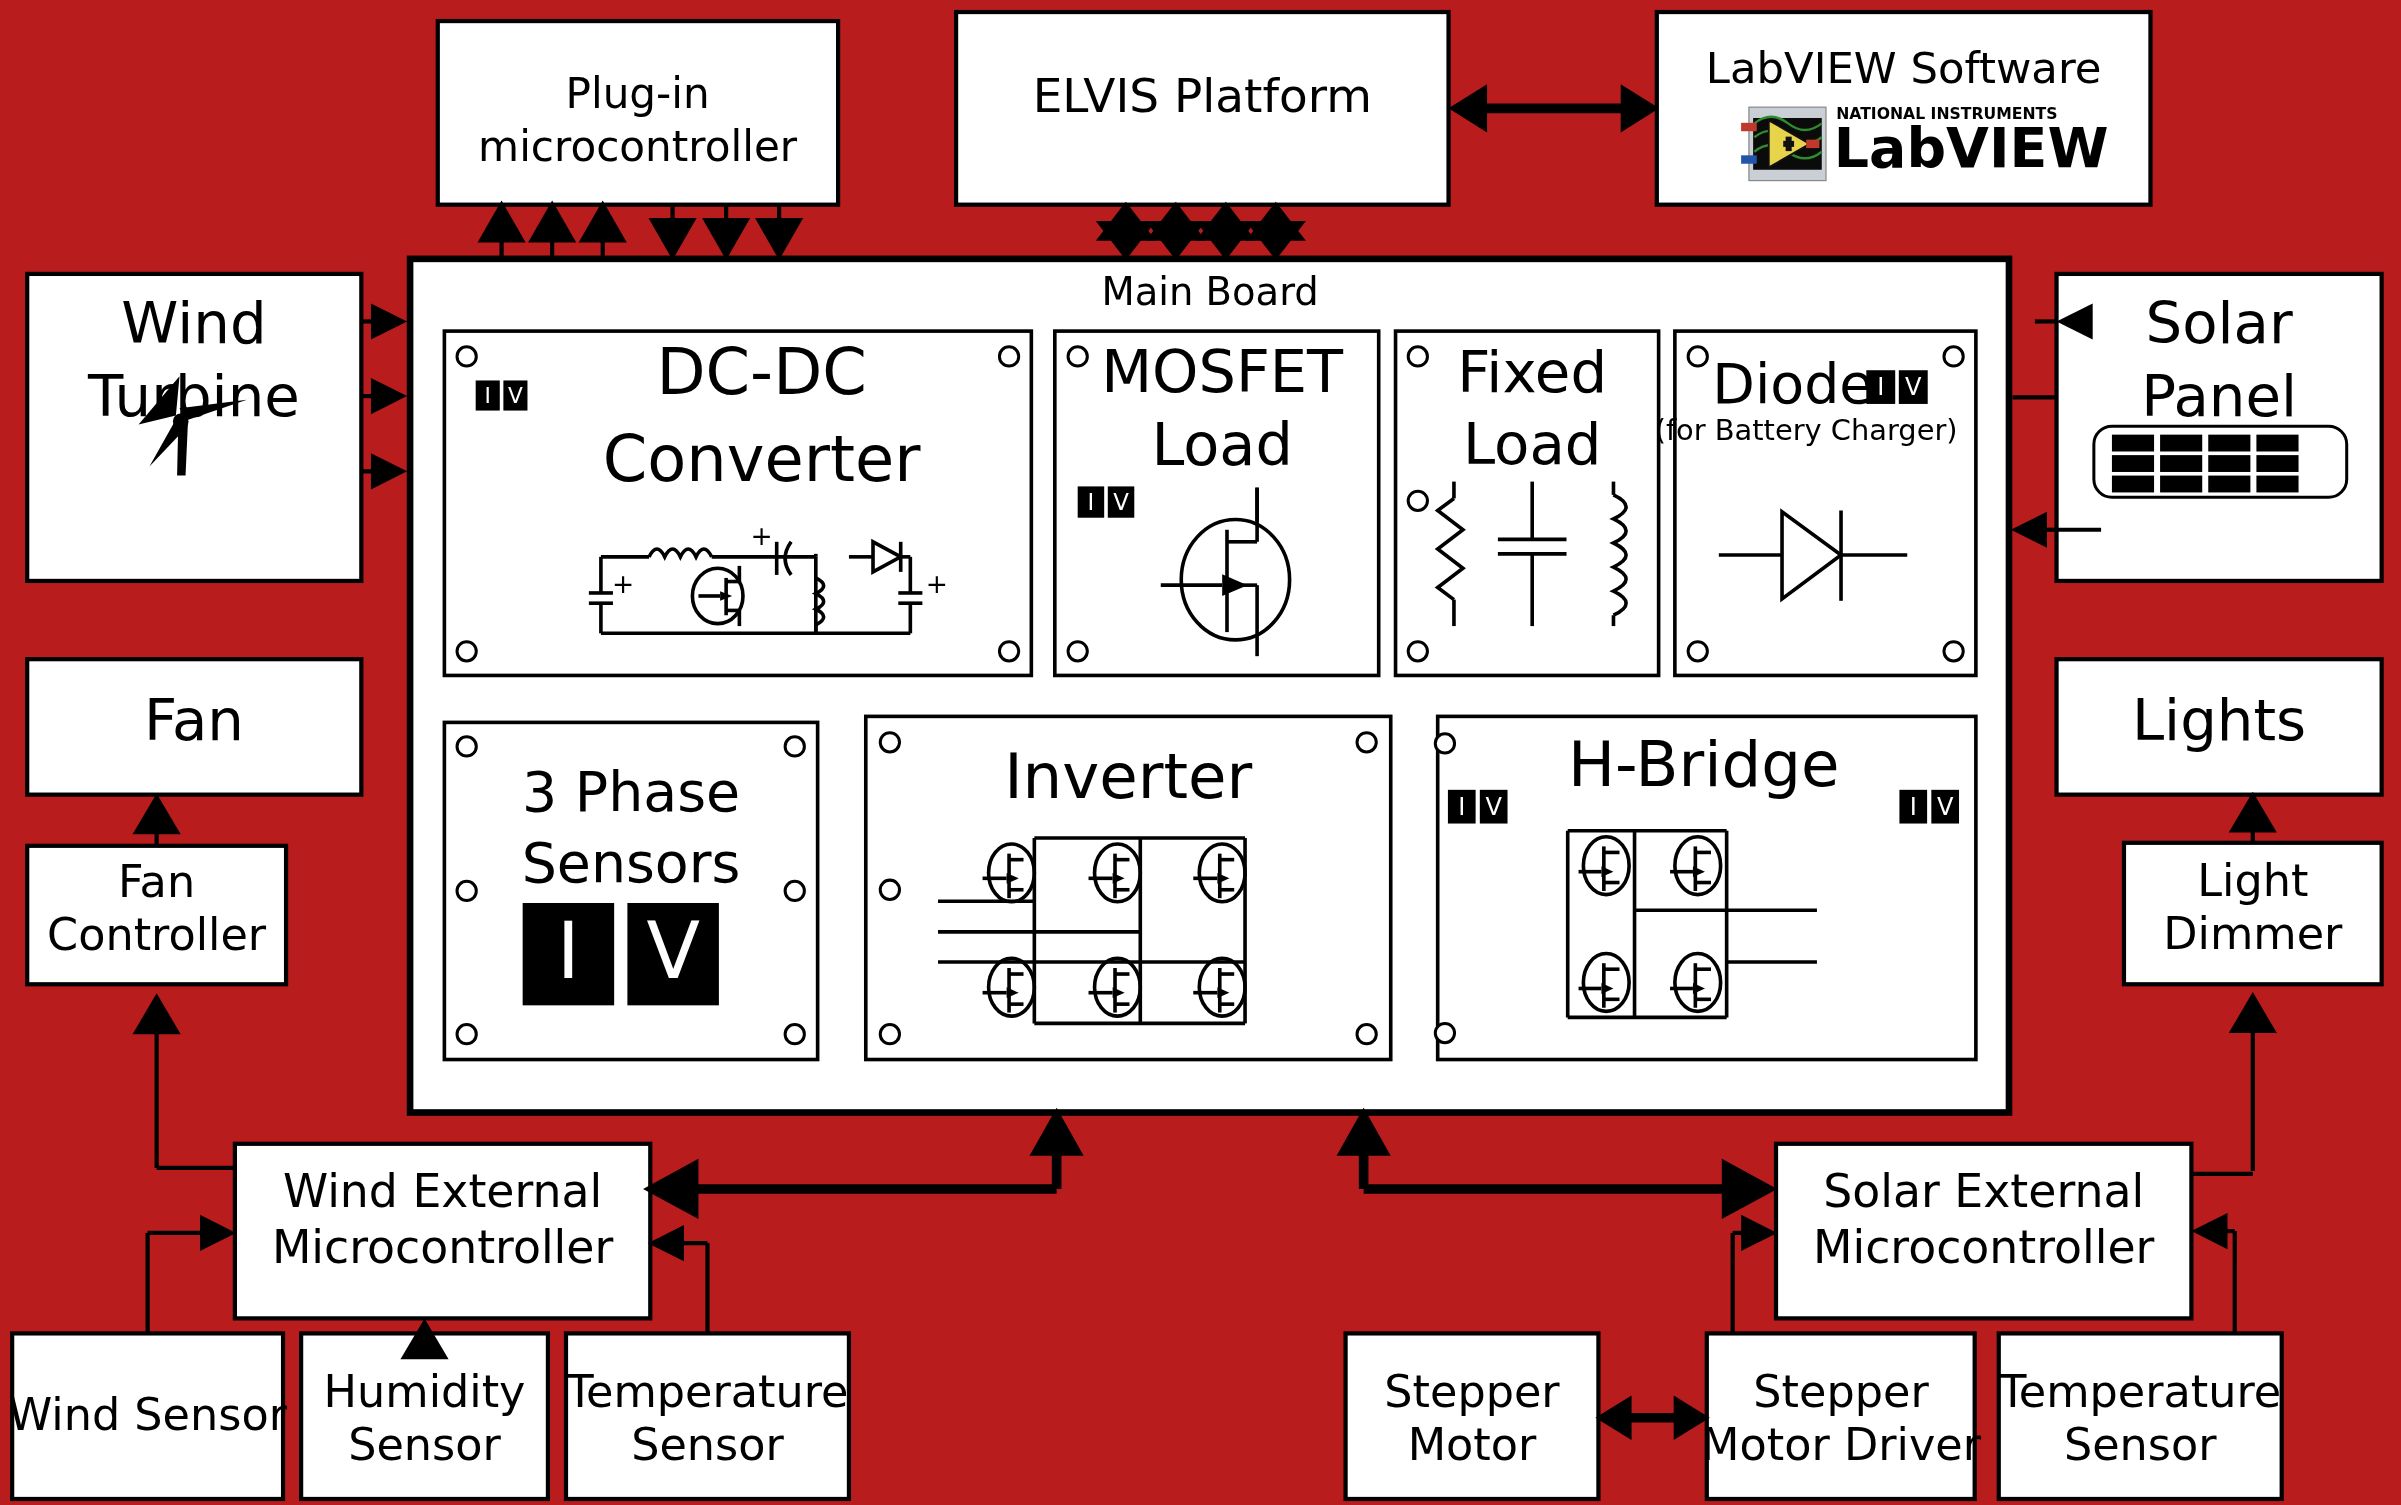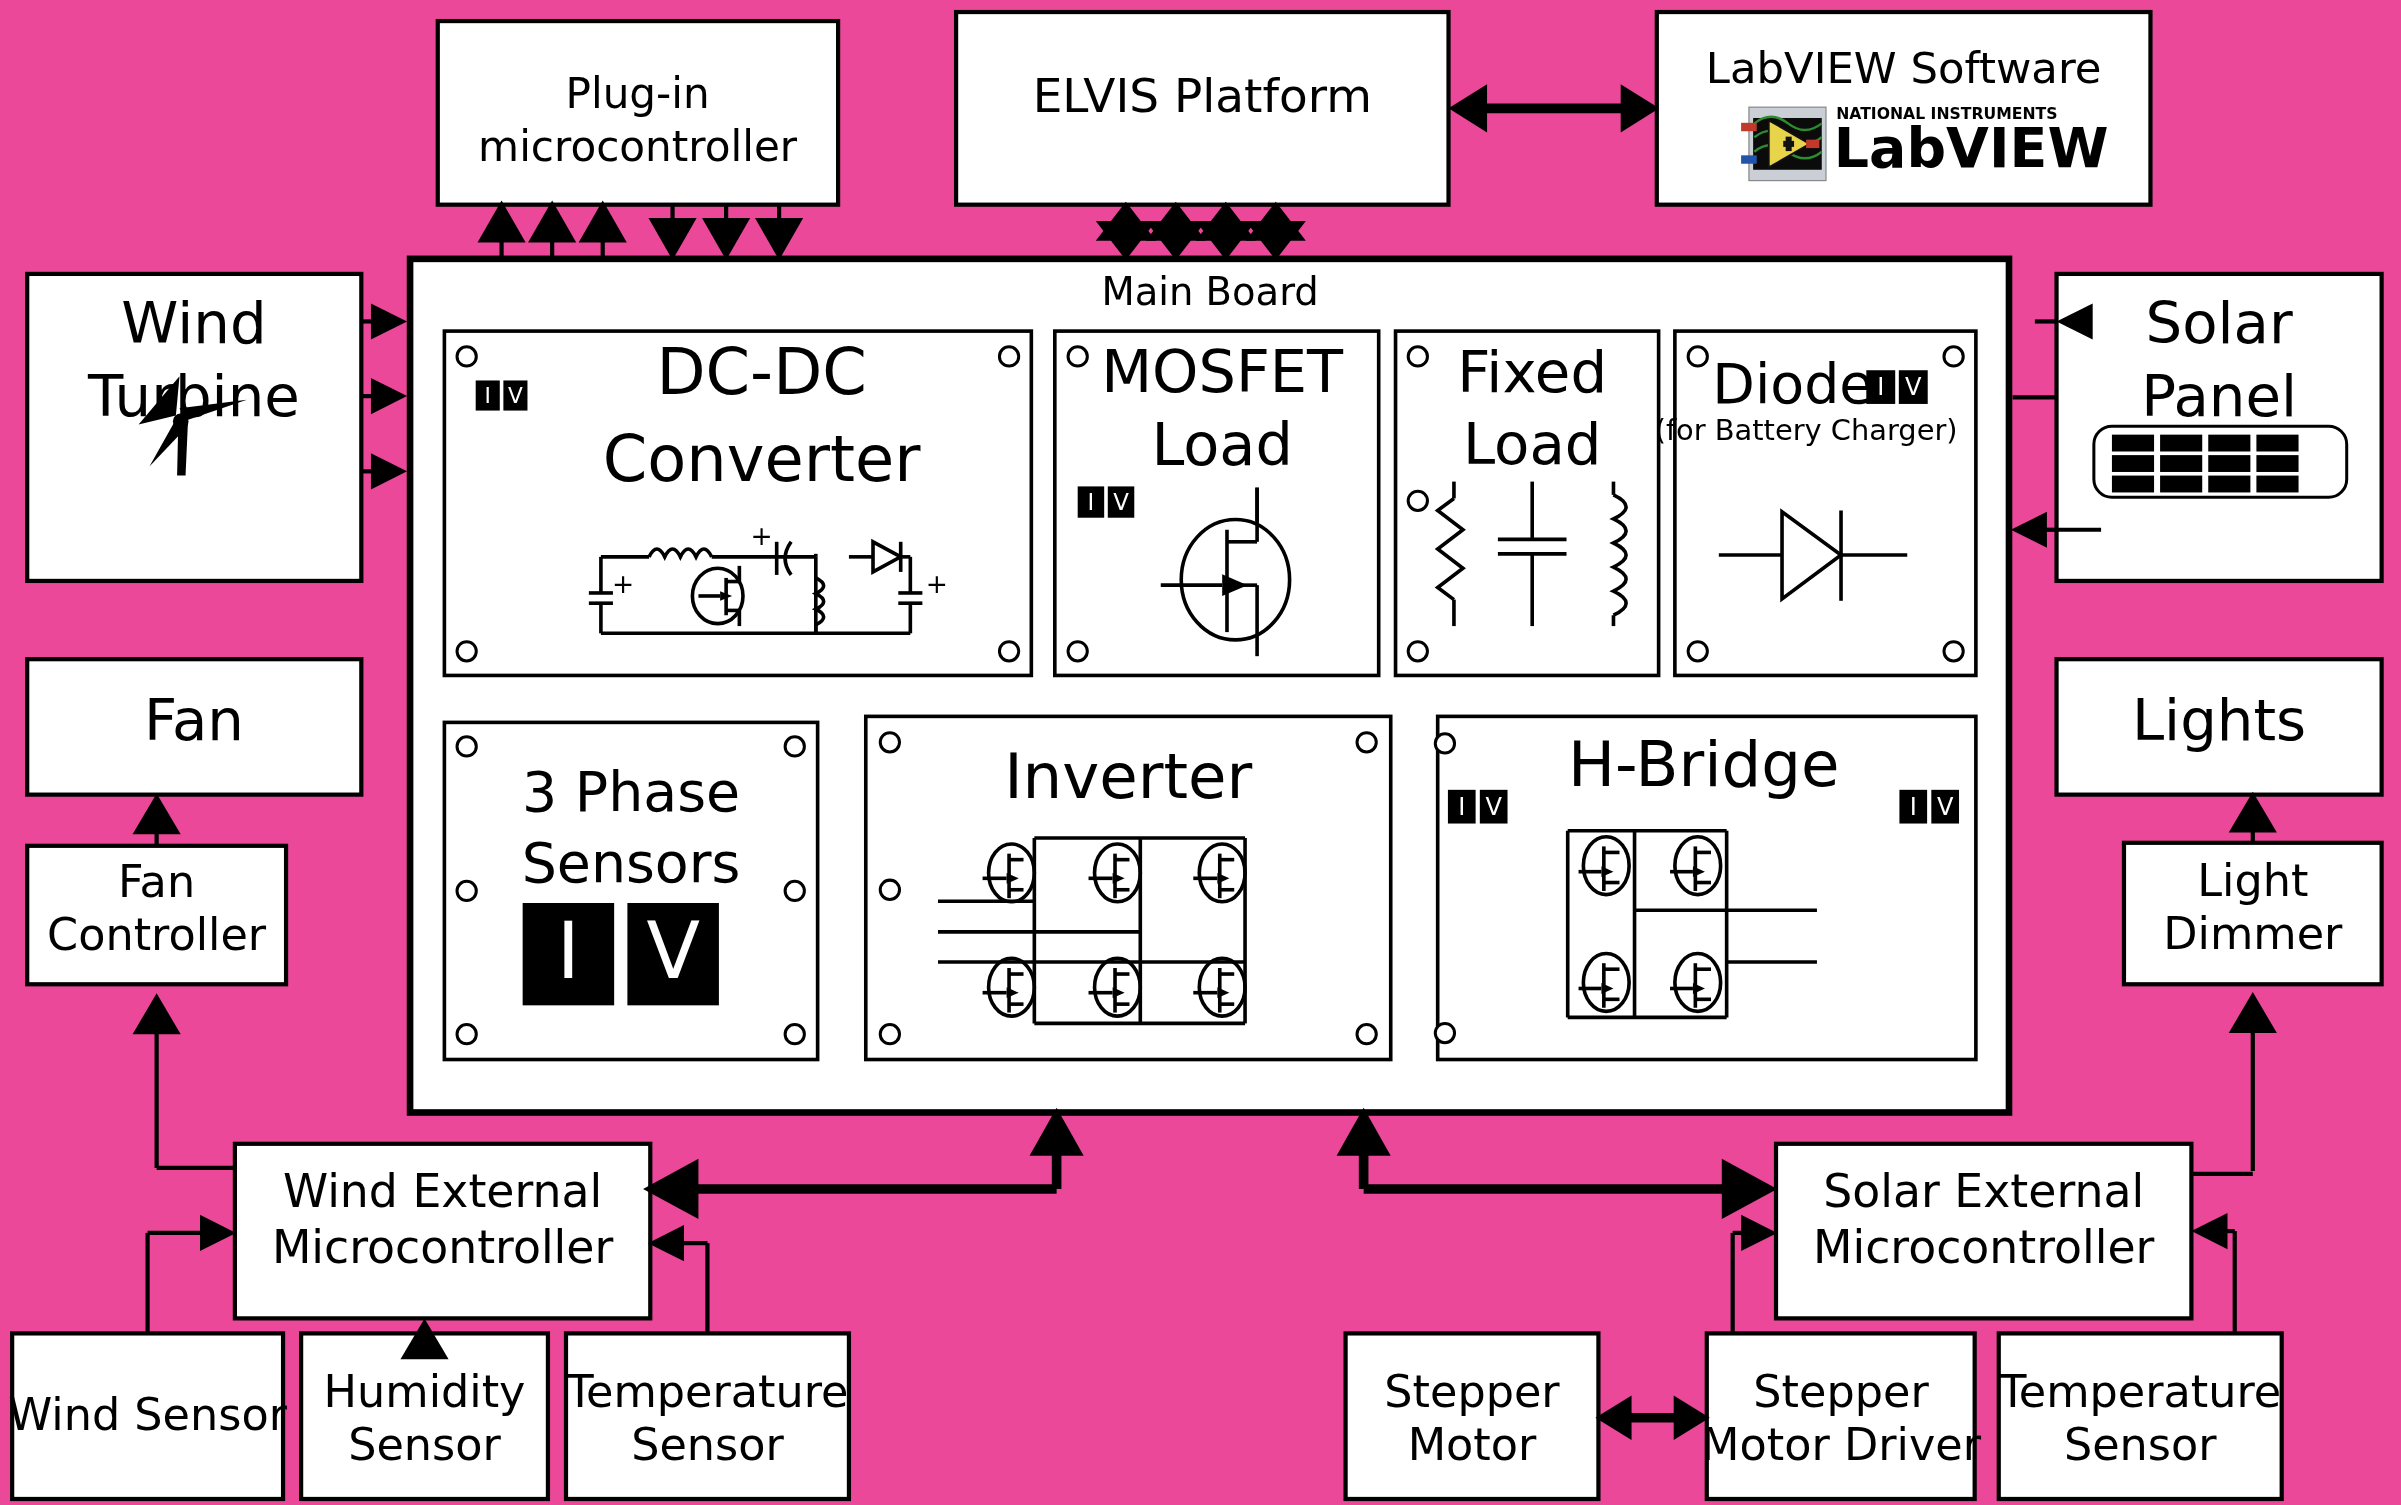--- a/index.html
+++ b/index.html
@@ -1,17 +1,17 @@
 <!DOCTYPE html>
 <html style="font-size:9.6px"><head>
 <meta charset="utf-8">
 <style>
   html,body{margin:0;padding:0;background:#ffffff;}
   body{font-family:"DejaVu Sans", sans-serif;}
-  #stage{position:relative;width:2401px;height:1505px;background:#ec4899;overflow:hidden;}
+  #stage{position:relative;width:2401px;height:1505px;background:#b91c1c;overflow:hidden;}
   svg#diagram{position:absolute;left:0;top:0;width:2401px;height:1505px;}
   .bx{fill:#ffffff;stroke:#000000;stroke-width:7;}
   .mod{fill:#ffffff;stroke:#000000;stroke-width:6;}
   .mainboard{fill:#ffffff;stroke:#000000;stroke-width:11;}
   .lbl{font-family:"DejaVu Sans", sans-serif;fill:#000000;text-anchor:middle;dominant-baseline:middle;}
   .wire{stroke:#000000;fill:none;}
   .wire-thin{stroke:#000000;stroke-width:7;fill:none;}
   .wire-thick{stroke:#000000;stroke-width:16;fill:none;}
   .sym{stroke:#000000;fill:none;stroke-width:6;}
   .sym-fill{fill:#000000;stroke:none;}

